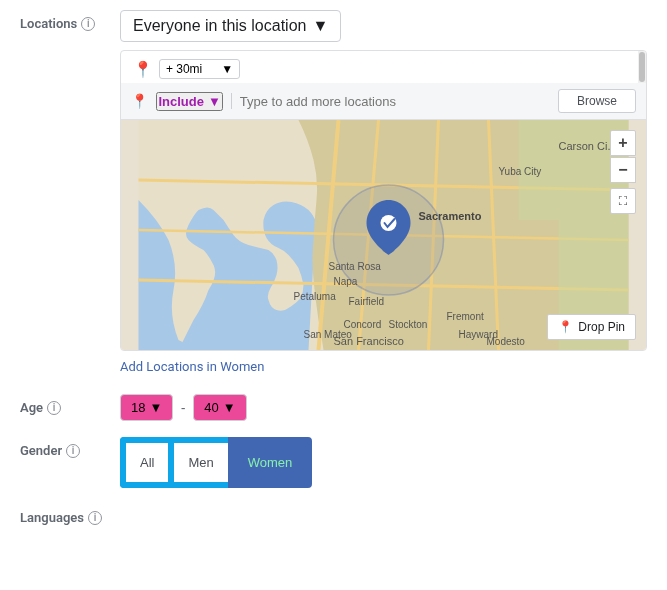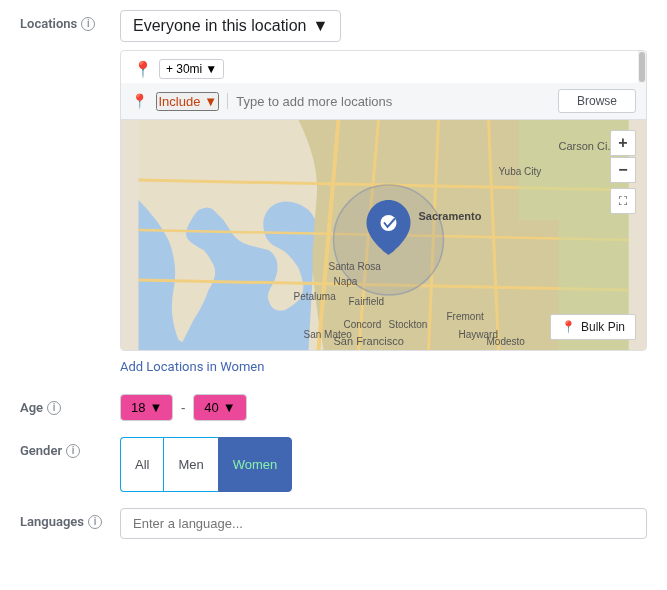--- a/index.html
+++ b/index.html
@@ -89,21 +89,21 @@
     }
 
     .location-coords .coords-text {
       color: #1c1e21;
       font-weight: 500;
     }
 
     .radius-btn {
       display: inline-flex;
       align-items: center;
-      gap: 3px;
+      gap: 19px;
       border: 1px solid #ccd0d5;
       border-radius: 3px;
       padding: 2px 6px;
       font-size: 12px;
       cursor: pointer;
       background: #fff;
     }
 
     .scrollbar-track {
       position: absolute;
@@ -135,22 +135,22 @@
     .include-pin {
       color: #4267B2;
       font-size: 14px;
     }
 
     .include-btn {
       display: inline-flex;
       align-items: flex-start;
       gap: 4px;
       font-size: 13px;
-      font-weight: 400;
-      color: #c2410c;
+      font-weight: 700;
+      color: #a21caf;
       cursor: pointer;
     }
 
     .include-divider {
       width: 1px;
       height: 16px;
       background: #ccd0d5;
     }
 
     .location-search {
@@ -282,22 +282,22 @@
       font-size: 14px;
     }
 
     
     .gender-btns {
       display: flex;
       gap: 0;
     }
 
     .gender-btn {
-      border: 1px solid #0ea5e9;
-      padding: 19px 14px;
+      border: 6px solid #0ea5e9;
+      padding: 12px 14px;
       font-size: 13px;
       cursor: pointer;
       background: #fff;
       color: #4b4f56;
     }
 
     .gender-btn:first-child {
       border-radius: 4px 0 0 4px;
       border-right: none;
     }
@@ -430,21 +430,21 @@
               <span>−</span>
             </button>
             <button class="map-fullscreen-btn">
               <span>⛶</span>
             </button>
           </div>
 
           
           <button class="drop-pin-btn">
             <span>📍</span>
-            <span>Bulk Pin</span>
+            <span>Drop Pin</span>
           </button>
         </div>
       </div>
 
       <a class="add-bulk-link">
         <span>Add Locations in Women</span>
       </a>
     </div>
   </div>
 
@@ -486,18 +486,15 @@
         </button>
       </div>
     </div>
   </div>
 
   <div class="form-row">
     <div class="form-label">
       <span>Languages</span>
       <span class="info-icon">i</span>
     </div>
-    <div class="form-content">
-      <input class="lang-input" type="text" placeholder="Enter a language..." style="">
-    </div>
   </div>
 
 </div>
 
 </body></html>

